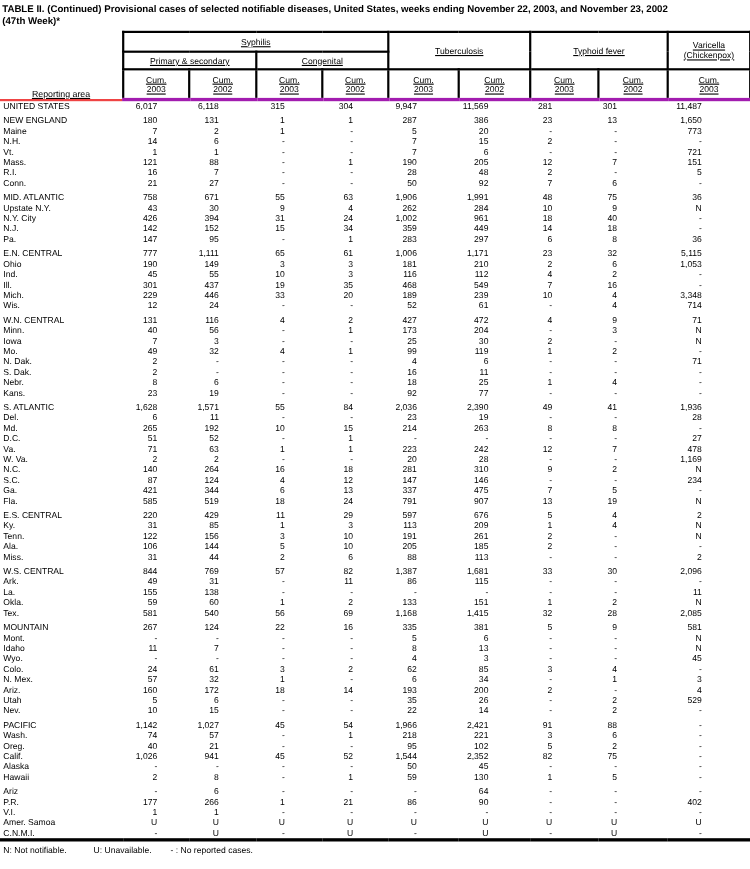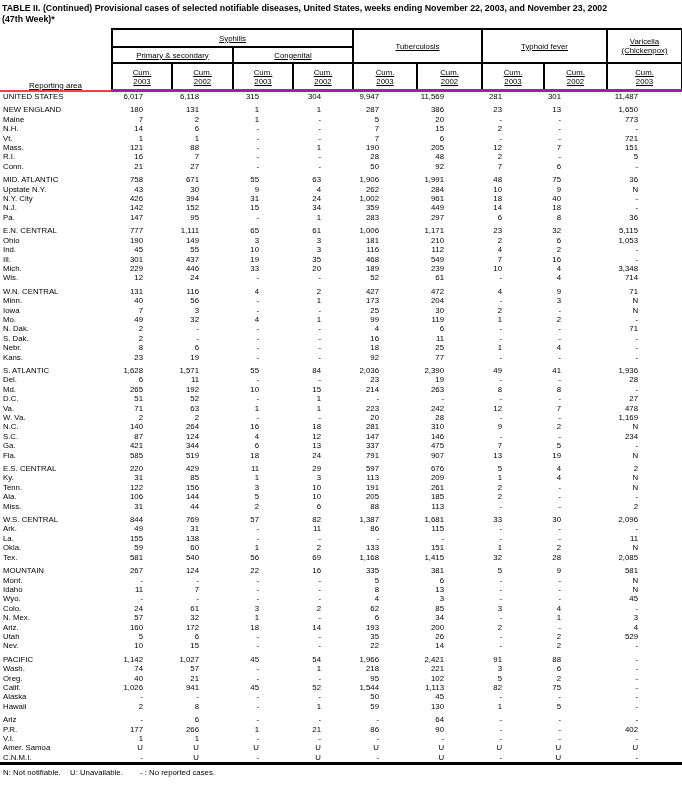--- a/index.html
+++ b/index.html
@@ -22,21 +22,21 @@
   tbody td:nth-child(3){padding-right:34px;}
   tbody td:nth-child(4){padding-right:34px;}
   tbody td:nth-child(5){padding-right:32px;}
   tbody td:nth-child(6){padding-right:38px;}
   tbody td:nth-child(7){padding-right:38px;}
   tbody td:nth-child(8){padding-right:42px;}
   tbody td:nth-child(9){padding-right:46px;}
   tbody td:nth-child(10){padding-right:44px;}
   tr.gap td{height:4px;line-height:4px;font-size:1px;padding:0;}
   .footnotes{margin-top:3px;padding-left:3px;font-size:7.8px;line-height:9.6px;}
-  .fn-seg1{display:inline-block;width:67px;}
+  .fn-seg1{display:inline-block;width:82px;}
   .fn-seg2{display:inline-block;width:70px;}
 </style>
 </head>
 <body>
 
 <div class="page">
 
   <div class="title"><span>TABLE II. (</span><span class="cont">Continued</span><span>) Provisional cases of selected notifiable diseases, United States, weeks ending November 22, 2003, and November 23, 2002</span><br><span>(47th Week)*</span></div>
 
   <table class="main">
@@ -842,21 +842,21 @@
           <td class="num">2</td>
           <td class="num">-</td>
         </tr>
         <tr>
           <td class="area">Calif.</td>
           <td class="num">1,026</td>
           <td class="num">941</td>
           <td class="num">45</td>
           <td class="num">52</td>
           <td class="num">1,544</td>
-          <td class="num">1,113</td>
+          <td class="num">2,352</td>
           <td class="num">82</td>
           <td class="num">75</td>
           <td class="num">-</td>
         </tr>
         <tr>
           <td class="area">Alaska</td>
           <td class="num">-</td>
           <td class="num">-</td>
           <td class="num">-</td>
           <td class="num">-</td>

